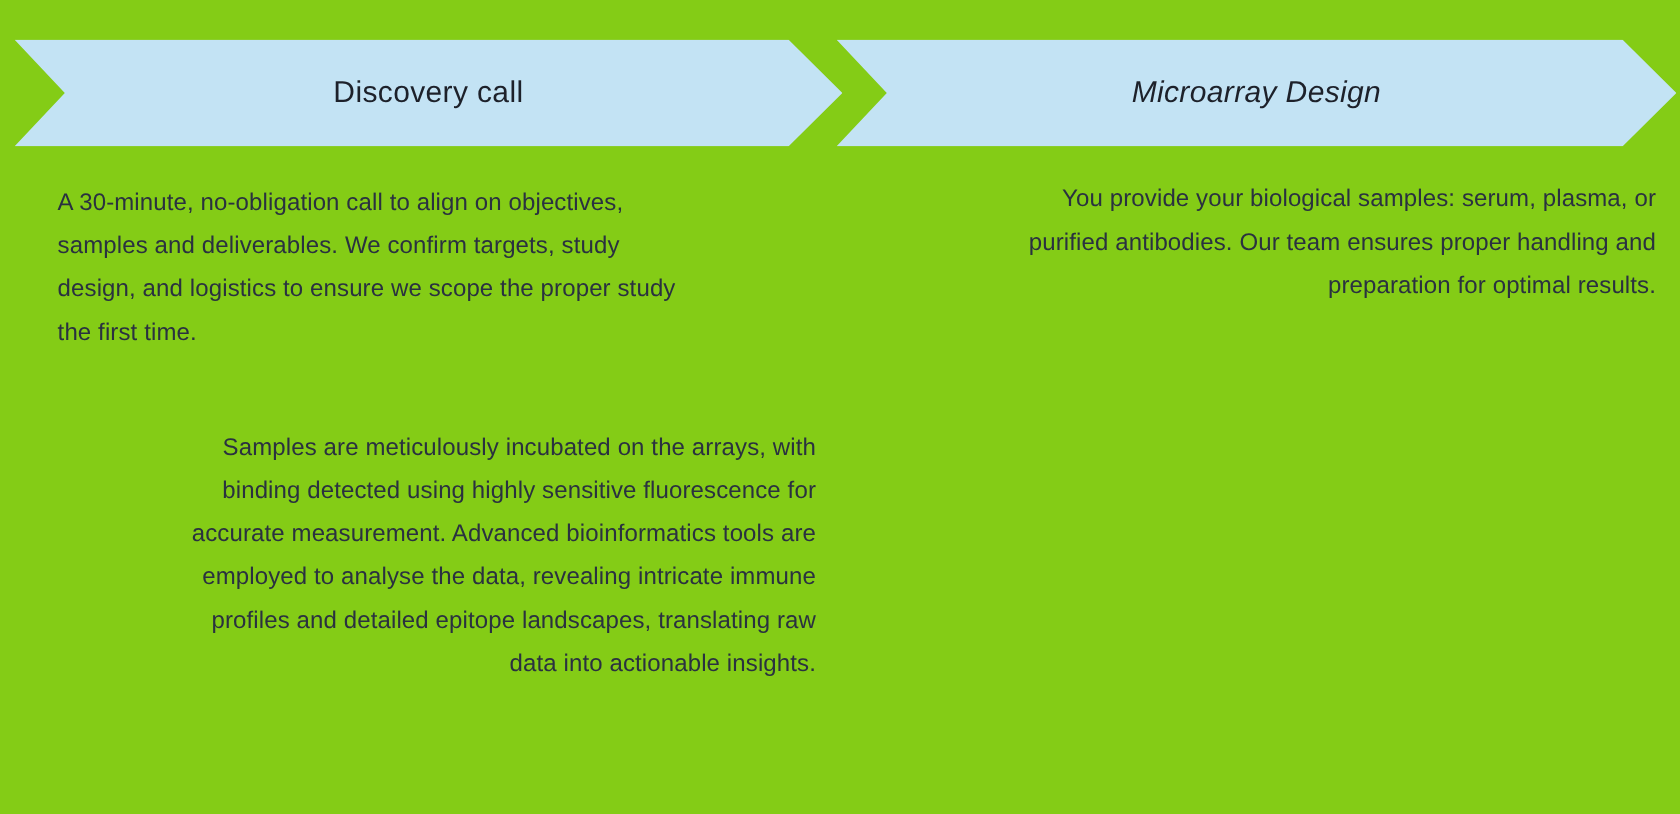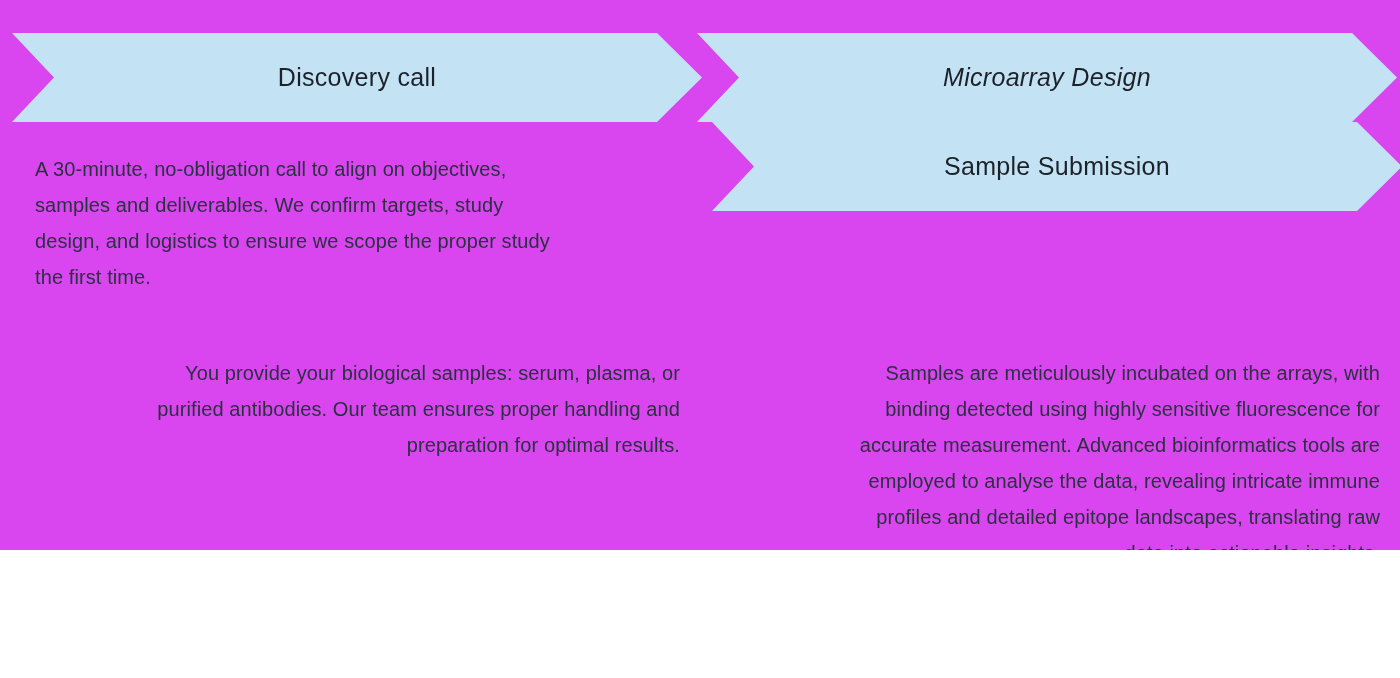--- a/index.html
+++ b/index.html
@@ -3,22 +3,22 @@
 <meta charset="utf-8">
 <style>
   * { margin: 0; padding: 0; box-sizing: border-box; }
   html, body {
     background: #ffffff;
     font-family: "Liberation Sans", sans-serif;
   }
   .canvas {
     position: relative;
     width: 1400px;
-    height: 550px;
-    background: #d946ef;
+    height: 678px;
+    background: #84cc16;
     overflow: hidden;
     padding-top: 33px;
   }
   .grid {
     display: grid;
     grid-template-columns: 700px 700px;
     grid-template-rows: 89px 207px 89px auto;
   }
   .banner {
     height: 89px;
@@ -36,21 +36,21 @@
     letter-spacing: 0.3px;
     color: #1d212a;
   }
   .desc {
     font-size: 20px;
     line-height: 36px;
     letter-spacing: 0.1px;
     color: #2a3140;
     white-space: pre-line;
   }
-  .desc.col-left  { padding-left: 35px; padding-right: 20px; }
+  .desc.col-left  { padding-left: 48px; padding-right: 20px; }
   .desc.col-right { padding-left: 24px; padding-right: 20px; }
   .desc.row-1 { padding-top: 29px; }
   .desc.row-2 { padding-top: 26px; text-align: right; }
 </style>
 </head>
 <body>
 
 <div class="canvas">
   <div class="grid">
 
@@ -63,25 +63,20 @@
       <div class="banner col-right">
         <span class="title">Microarray Design</span>
       </div>
     </div>
 
     <div class="desc col-left row-1">A 30-minute, no-obligation call to align on objectives,
 samples and deliverables. We confirm targets, study
 design, and logistics to ensure we scope the proper study
 the first time.</div>
 
-    <div>
-      <div class="banner col-left">
-        <span class="title">Sample Submission</span>
-      </div>
-    </div>
 
     <div class="desc col-left row-2">You provide your biological samples: serum, plasma, or
 purified antibodies. Our team ensures proper handling and
 preparation for optimal results.</div>
     <div class="desc col-right row-2">Samples are meticulously incubated on the arrays, with
 binding detected using highly sensitive fluorescence for
 accurate measurement. Advanced bioinformatics tools are
 employed to analyse the data, revealing intricate immune
 profiles and detailed epitope landscapes, translating raw
 data into actionable insights.</div>

